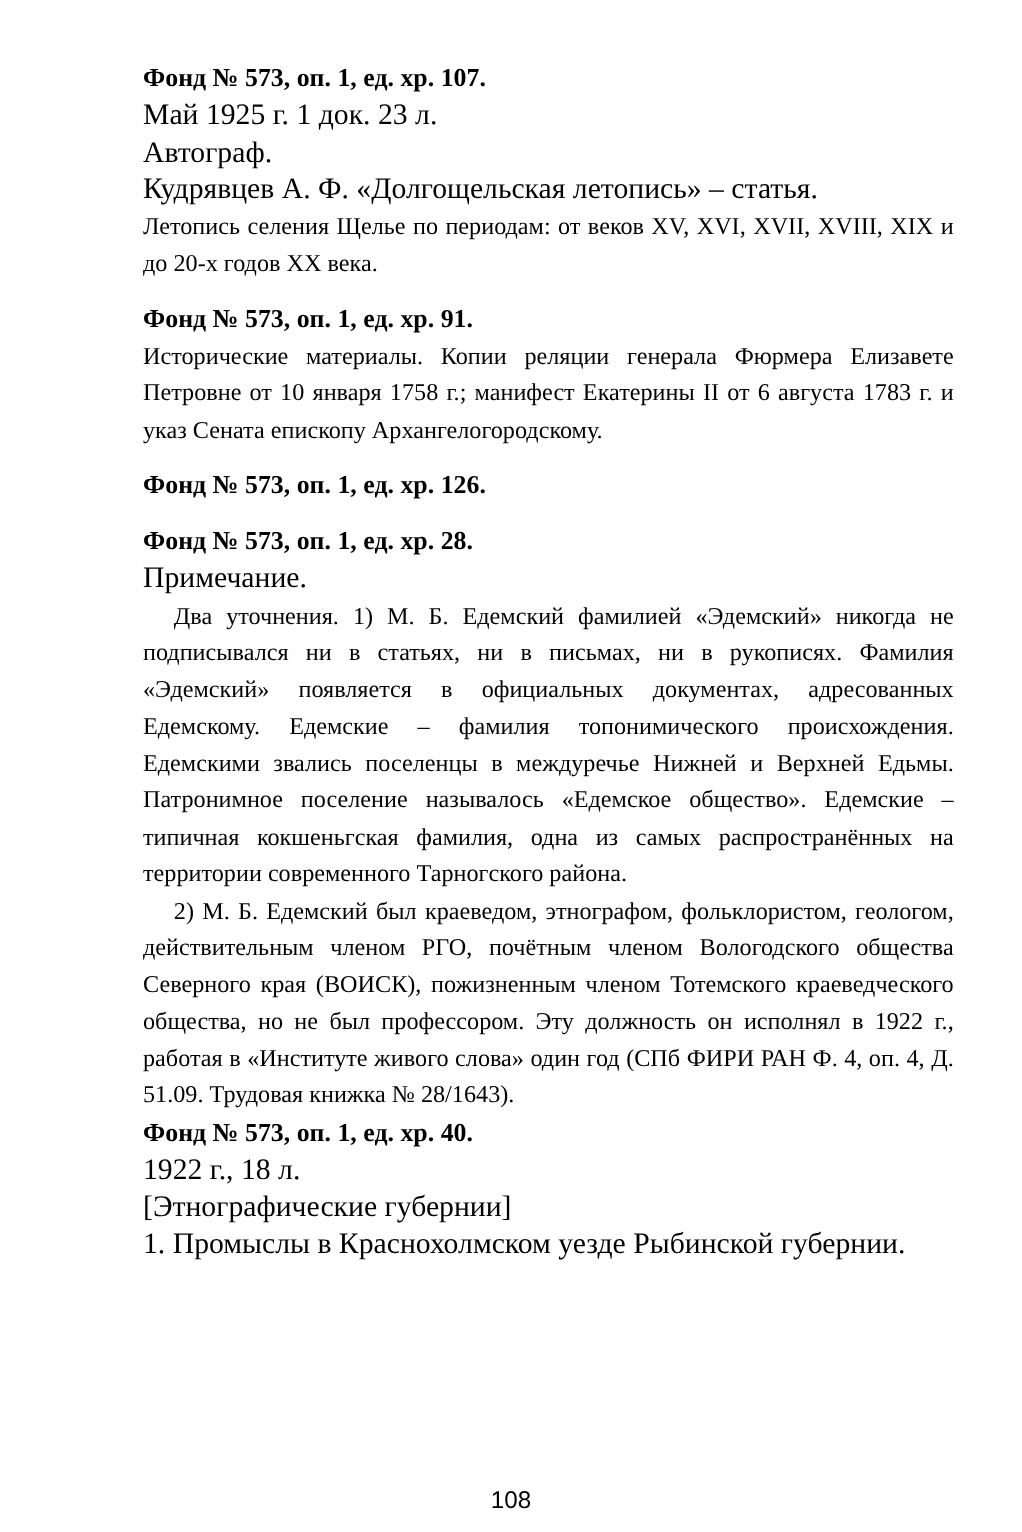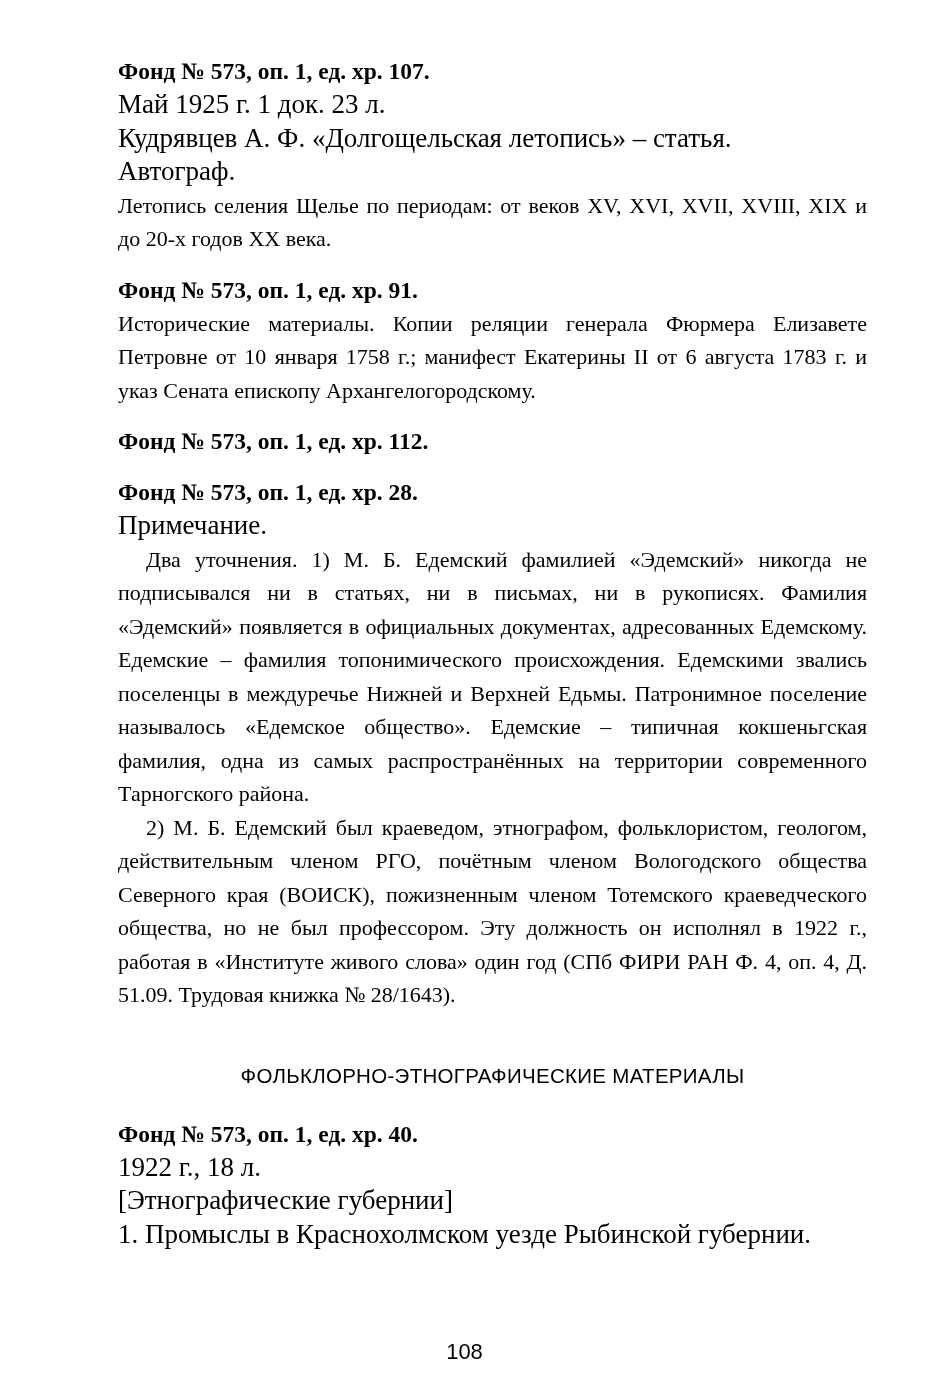--- a/index.html
+++ b/index.html
@@ -17,20 +17,21 @@
   }
   .page {
     box-sizing: border-box;
     width: 929px;
     height: 1393px;
     padding: 55px 62px 20px 118px;
     position: relative;
   }
   .entry {
     margin-bottom: 2px;
+    margin-left: 12px;
   }
   .heading {
     font-weight: bold;
     font-size: 23.5px;
     line-height: 33px;
     text-indent: 0;
     margin-top: 18px;
     margin-bottom: 0;
   }
   .first-heading {
@@ -58,58 +59,57 @@
     text-align: center;
     font-size: 20.5px;
     letter-spacing: 0.3px;
     margin-top: 52px;
     margin-bottom: 30px;
     font-family: "Liberation Sans", sans-serif;
     font-weight: normal;
   }
   .page-number {
     position: absolute;
-    bottom: 28px;
+    bottom: 16px;
     left: 0;
     width: 929px;
     text-align: center;
     font-size: 22px;
     font-family: "Liberation Sans", sans-serif;
   }
 </style>
 </head>
 <body>
 
 <div class="page">
 
   <div class="entry">
     <div class="heading first-heading">Фонд № 573, оп. 1, ед. хр. 107.</div>
     <p class="body-line">Май 1925 г. 1 док. 23 л.</p>
+    <p class="body-line">Автограф.</p>
     <p class="body-line">Кудрявцев А. Ф. «Долгощельская летопись» – статья.</p>
-    <p class="body-line">Автограф.</p>
     <p class="para">Летопись селения Щелье по периодам: от веков XV, XVI, XVII, XVIII, XIX и до 20-х годов XX века.</p>
   </div>
 
   <div class="entry">
     <div class="heading">Фонд № 573, оп. 1, ед. хр. 91.</div>
     <p class="para">Исторические материалы. Копии реляции генерала Фюрмера Елизавете Петровне от 10 января 1758 г.; манифест Екатерины II от 6 августа 1783 г. и указ Сената епископу Архангелогородскому.</p>
   </div>
 
   <div class="entry">
-    <div class="heading">Фонд № 573, оп. 1, ед. хр. 112.</div>
+    <div class="heading">Фонд № 573, оп. 1, ед. хр. 126.</div>
   </div>
 
   <div class="entry">
     <div class="heading">Фонд № 573, оп. 1, ед. хр. 28.</div>
     <p class="body-line">Примечание.</p>
     <p class="para para-indent">Два уточнения. 1) М. Б. Едемский фамилией «Эдемский» никогда не подписывался ни в статьях, ни в письмах, ни в рукописях. Фамилия «Эдемский» появляется в официальных документах, адресованных Едемскому. Едемские – фамилия топонимического происхождения. Едемскими звались поселенцы в междуречье Нижней и Верхней Едьмы. Патронимное поселение называлось «Едемское общество». Едемские – типичная кокшеньгская фамилия, одна из самых распространённых на территории современного Тарногского района.</p>
     <p class="para para-indent">2) М. Б. Едемский был краеведом, этнографом, фольклористом, геологом, действительным членом РГО, почётным членом Вологодского общества Северного края (ВОИСК), пожизненным членом Тотемского краеведческого общества, но не был профессором. Эту должность он исполнял в 1922 г., работая в «Институте живого слова» один год (СПб ФИРИ РАН Ф. 4, оп. 4, Д. 51.09. Трудовая книжка № 28/1643).</p>
   </div>
 
-  <div class="section-title">ФОЛЬКЛОРНО-ЭТНОГРАФИЧЕСКИЕ МАТЕРИАЛЫ</div>
 
   <div class="entry">
     <div class="heading first-heading">Фонд № 573, оп. 1, ед. хр. 40.</div>
     <p class="body-line">1922 г., 18 л.</p>
     <p class="body-line">[Этнографические губернии]</p>
     <p class="body-line">1. Промыслы в Краснохолмском уезде Рыбинской губернии.</p>
   </div>
 
   <div class="page-number">108</div>
 </div>

